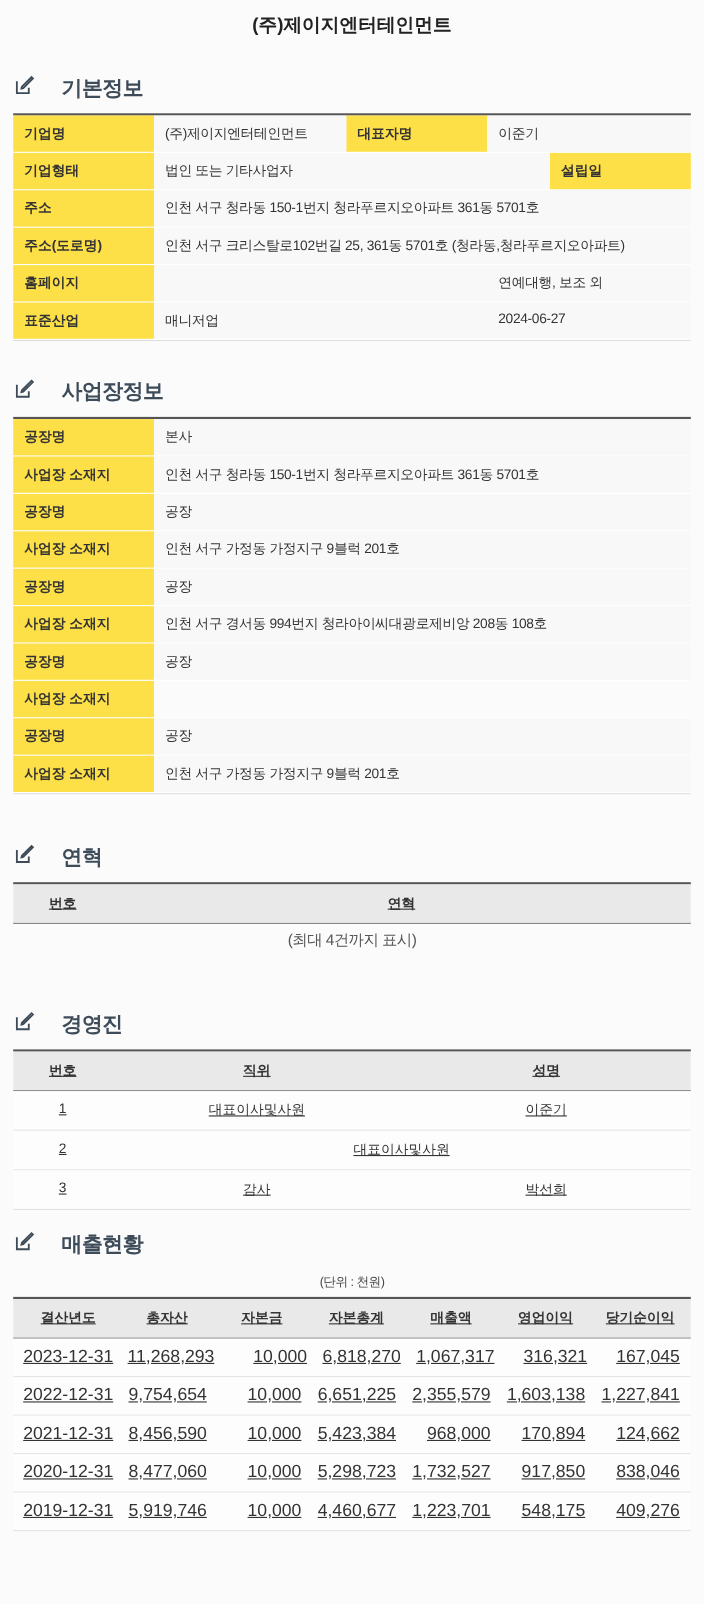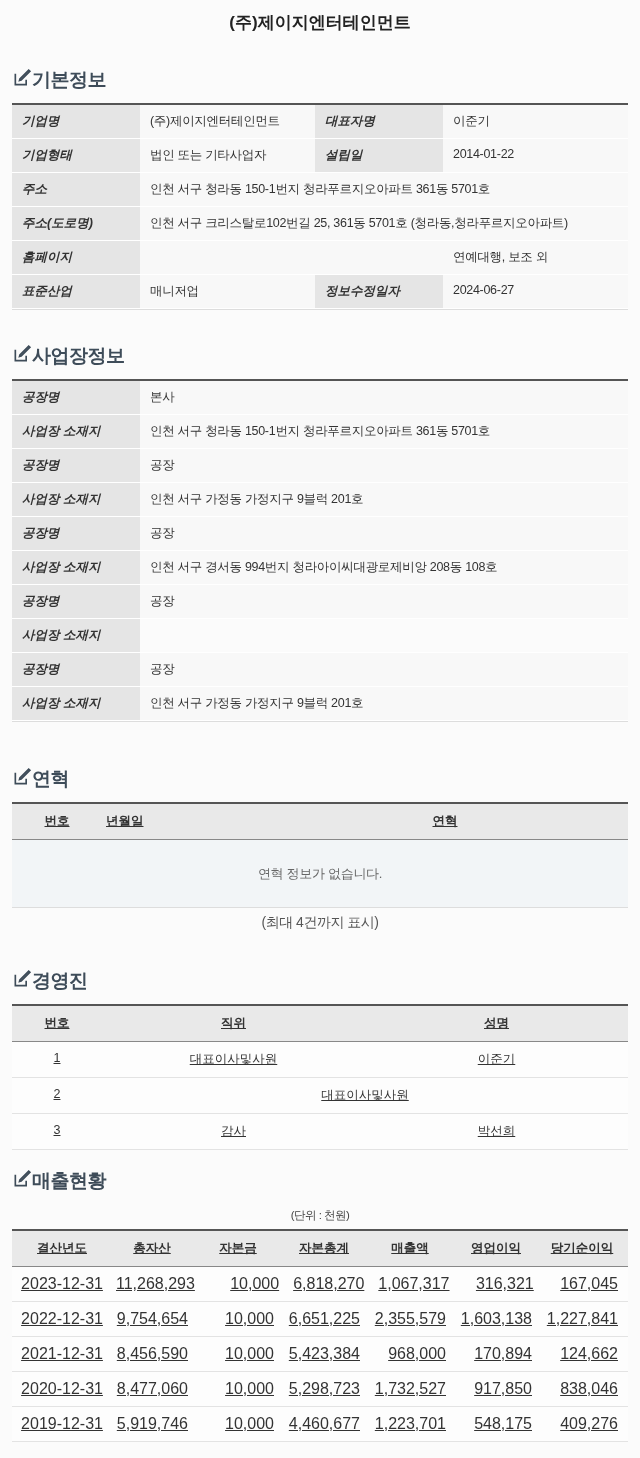--- a/index.html
+++ b/index.html
@@ -7,28 +7,28 @@
   body {
     height: 1458px; overflow: hidden;
     background: #fbfbfb;
     font-family: "Liberation Sans", "DejaVu Sans", sans-serif;
     color: #333;
   }
   .wrap { padding: 0 12px; }
   .page-title { text-align: center; font-size: 17px; font-weight: bold; color: #222; padding-top: 11px; }
 
   
-  .sec-head { display: flex; align-items: center; gap: 0; margin: 33px 0 10px; }
+  .sec-head { display: flex; align-items: center; gap: 24px; margin: 33px 0 10px; }
   .sec-head svg { width: 20px; height: 20px; }
   .sec-title { font-size: 19px; font-weight: bold; color: #3e4c59; letter-spacing: -0.5px; }
 
   
   .info-table { border-top: 2px solid #555; border-bottom: 1px solid #ddd; }
   .info-row { display: flex; border-bottom: 1px solid #fff; }
-  .info-row .label { width: 128px; background: #e5e5e5; padding: 8px 10px; font-size: 12.5px; font-weight: bold; color: #333; flex-shrink: 0; font-style: italic; }
+  .info-row .label { width: 128px; background: #fde047; padding: 8px 10px; font-size: 12.5px; font-weight: bold; color: #333; flex-shrink: 0; }
   .info-row .value { background: #f8f8f8; padding: 8px 10px; font-size: 12.5px; color: #333; flex: 1; letter-spacing: -0.3px; }
   .info-row .value.v-fixed { flex: 0 0 185px; }
 
   
   .grid-table { border-top: 2px solid #555; }
   .gt-header { display: flex; background: #e9e9e9; border-bottom: 1px solid #888; font-size: 12.5px; font-weight: bold; color: #333; }
   .gt-header > div, .gt-row > div { padding: 9px 4px; text-decoration: underline; }
   .gt-row { display: flex; border-bottom: 1px solid #e3e3e3; font-size: 12.5px; color: #333; background: #fdfdfd; }
   .c-no { flex: 0 0 90px; text-align: center; }
   .c-date { flex: 0 0 160px; text-align: left; padding-left: 8px; }
@@ -62,39 +62,37 @@
       <div class="info-row">
         <div class="label">기업명</div>
         <div class="value">(주)제이지엔터테인먼트</div>
         <div class="label">대표자명</div>
         <div class="value v-fixed">이준기</div>
       </div>
       <div class="info-row">
         <div class="label">기업형태</div>
         <div class="value">법인 또는 기타사업자</div>
         <div class="label">설립일</div>
-        <div class="value v-fixed">2014-01-22</div>
       </div>
       <div class="info-row">
         <div class="label">주소</div>
         <div class="value">인천 서구 청라동 150-1번지 청라푸르지오아파트 361동 5701호</div>
       </div>
       <div class="info-row">
         <div class="label">주소(도로명)</div>
         <div class="value">인천 서구 크리스탈로102번길 25, 361동 5701호 (청라동,청라푸르지오아파트)</div>
       </div>
       <div class="info-row">
         <div class="label">홈페이지</div>
         <div class="value"></div>
         <div class="value v-fixed">연예대행, 보조 외</div>
       </div>
       <div class="info-row">
         <div class="label">표준산업</div>
         <div class="value">매니저업</div>
-        <div class="label">정보수정일자</div>
         <div class="value v-fixed">2024-06-27</div>
       </div>
     </div>
 
   <div class="sec-head">
     <span><svg viewBox="0 0 24 24" fill="none" stroke="#3e4c59" stroke-width="2">
           <path d="M4 7v13h13v-6"></path>
           <path d="M9 15l2-.5L21.5 4 20 2.5 9.5 13z"></path>
         </svg></span>
     <span class="sec-title">사업장정보</span>
@@ -144,28 +142,26 @@
   <div class="sec-head" style="margin-top:44px">
     <span><svg viewBox="0 0 24 24" fill="none" stroke="#3e4c59" stroke-width="2">
           <path d="M4 7v13h13v-6"></path>
           <path d="M9 15l2-.5L21.5 4 20 2.5 9.5 13z"></path>
         </svg></span>
     <span class="sec-title">연혁</span>
   </div>
   <div class="grid-table">
     <div class="gt-header">
       <div class="c-no">번호</div>
-      <div class="c-date">년월일</div>
       <div class="c-flex">연혁</div>
     </div>
-    <div class="empty-box">연혁 정보가 없습니다.</div>
   </div>
   <div class="small-note">(최대 4건까지 표시)</div>
 
-  <div class="sec-head" style="margin-top:36px">
+  <div class="sec-head" style="margin-top:54px">
     <span><svg viewBox="0 0 24 24" fill="none" stroke="#3e4c59" stroke-width="2">
           <path d="M4 7v13h13v-6"></path>
           <path d="M9 15l2-.5L21.5 4 20 2.5 9.5 13z"></path>
         </svg></span>
     <span class="sec-title">경영진</span>
   </div>
   <div class="grid-table">
     <div class="gt-header">
       <div class="c-no">번호</div>
       <div class="c-flex">직위</div>

